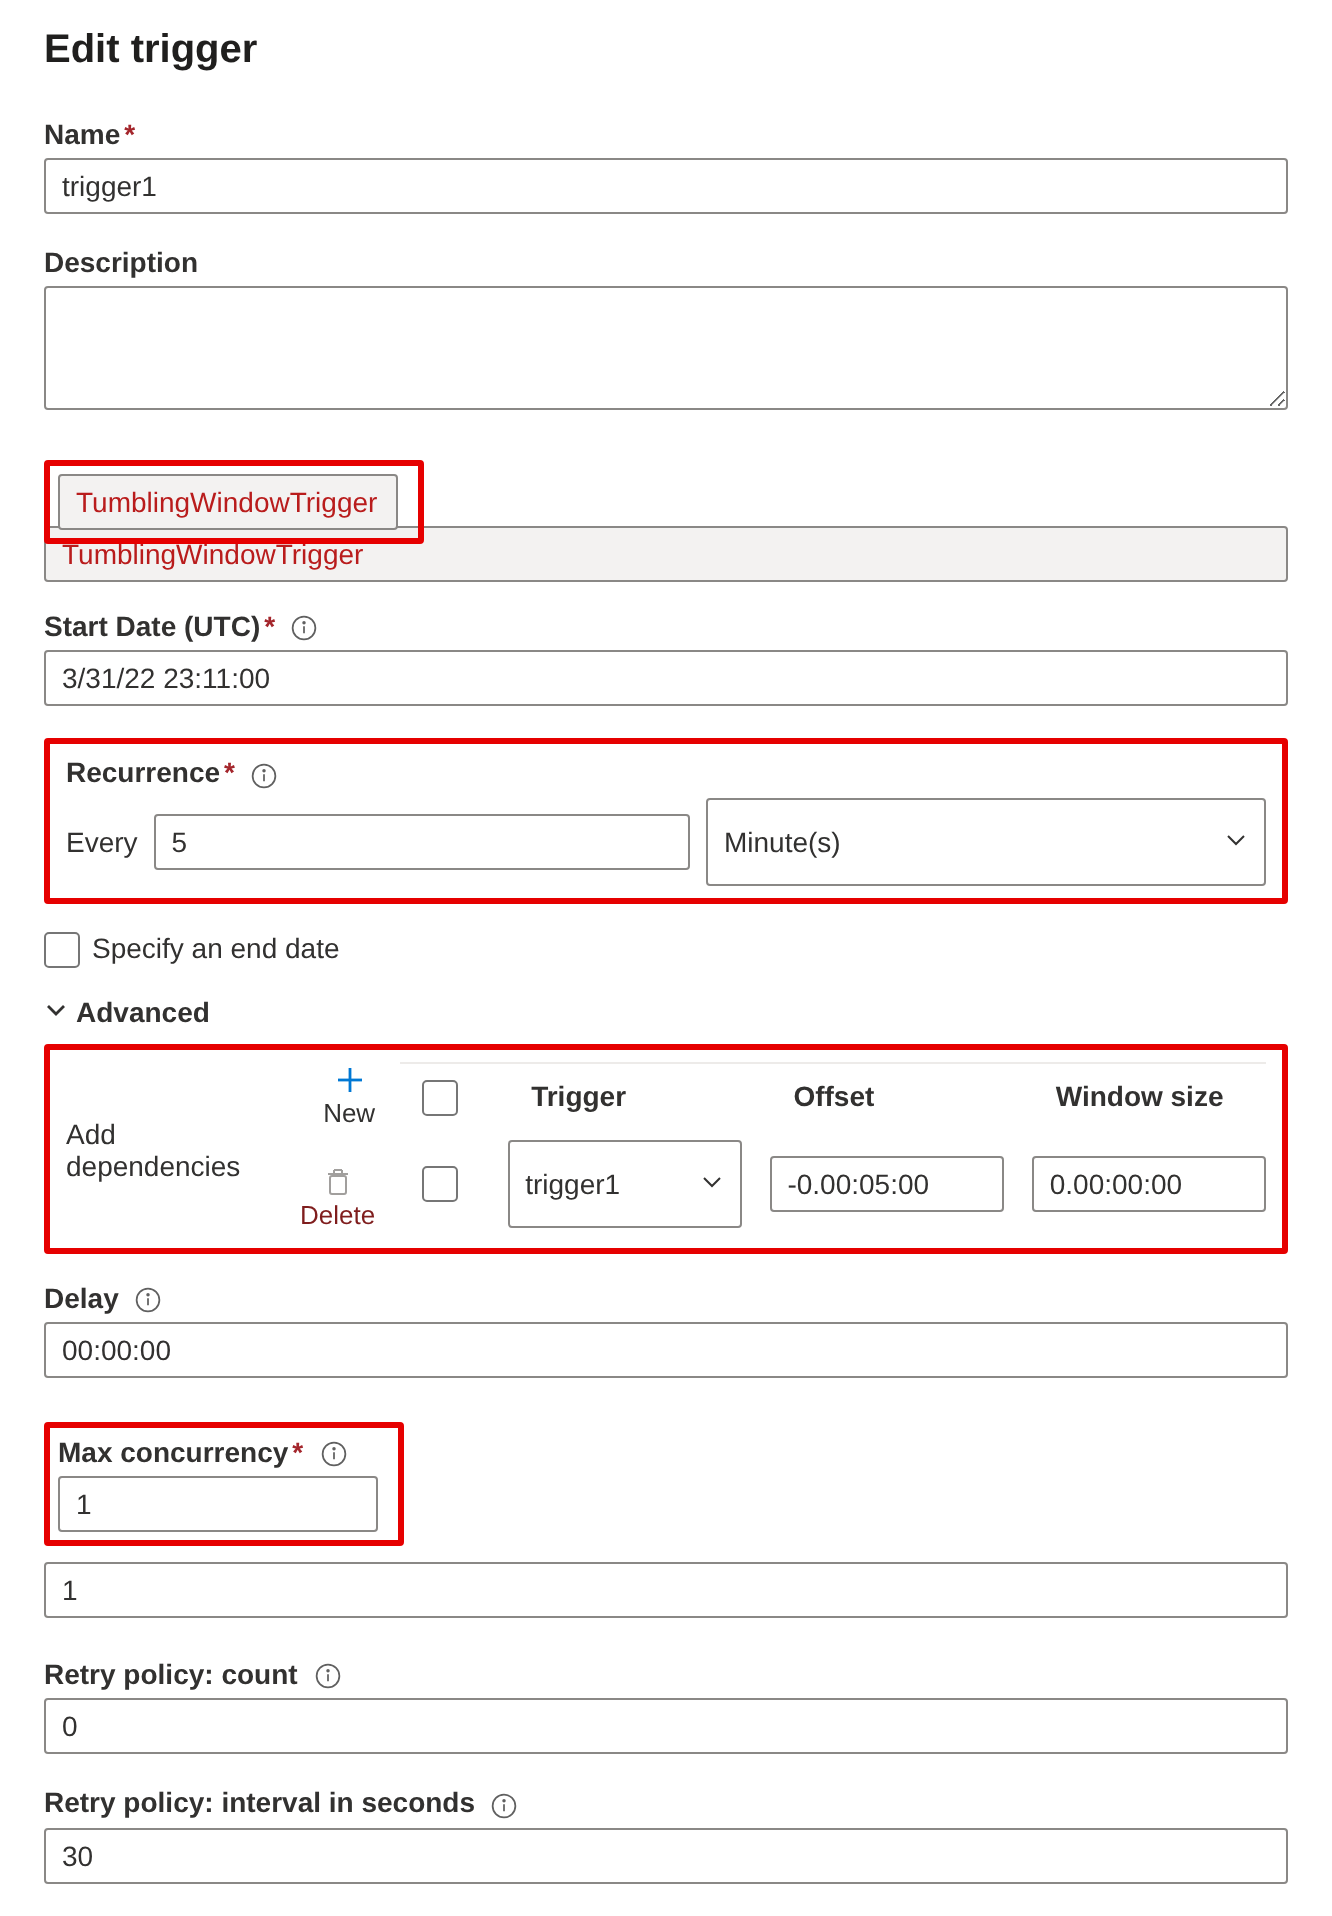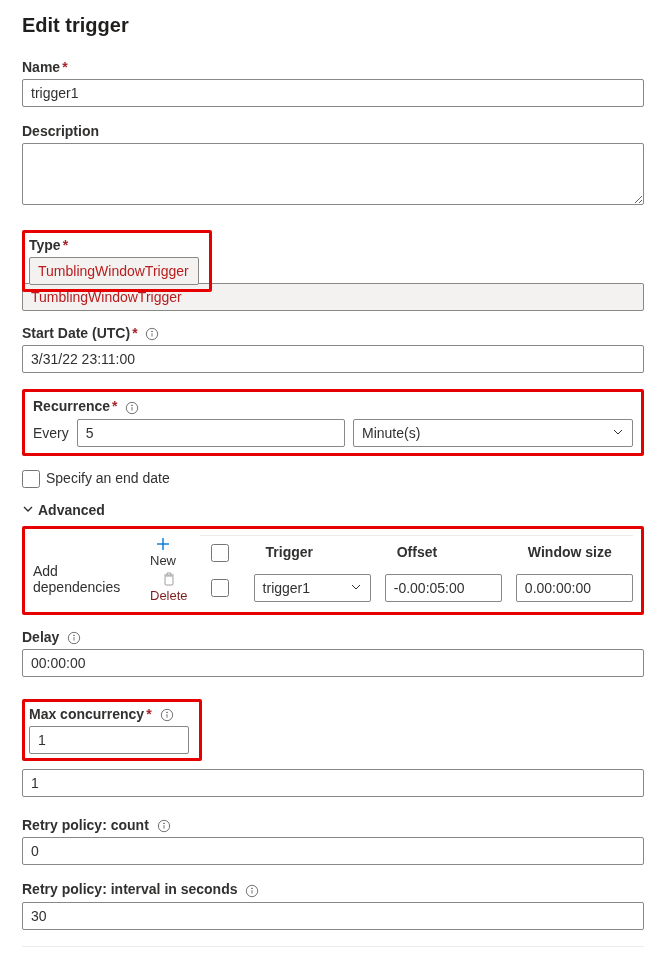--- a/index.html
+++ b/index.html
@@ -122,40 +122,40 @@
     }
     .select-like {
       display: flex;
       align-items: center;
       justify-content: space-between;
       border: 1px solid #8a8886;
       border-radius: 2px;
       padding: 5px 8px;
       background: #fff;
       cursor: pointer;
-      height: 28px;
+      height: 44px;
     }
     .select-like .caret svg { width:12px; height:12px; }
     
     .deps {
       display: flex;
       align-items: flex-start;
       gap: 12px;
     }
     .deps-left-label {
       width: 105px;
       font-size: 14px;
       font-weight: 400;
       padding-top: 28px;
     }
     .deps-actions {
       display: flex;
       flex-direction: column;
-      align-items: flex-start;
-      gap: 2px;
+      align-items: flex-end;
+      gap: 18px;
       padding-top: 0;
     }
     .deps-actions .act {
       display: flex;
       flex-direction: column;
       align-items: center;
       font-size: 13px;
       cursor: pointer;
     }
     .deps-actions .act.disabled {
@@ -218,23 +218,20 @@
   <input type="text" value="trigger1" style="">
 </div>
 
 <div class="field">
   <label class="field-label">Description</label>
   <textarea style=""></textarea>
 </div>
 
 <div style="margin-bottom:14px;">
   <div class="hl hl-narrow" style="margin-bottom:-3px; position:relative; z-index:1;">
-    <label class="field-label" style="margin-bottom:4px;">
-      <span>Type</span><span class="req">*</span>
-    </label>
     <div style="width:170px; display:inline-block;">
       <input type="text" disabled="" style="background: rgb(243, 242, 241);" value="TumblingWindowTrigger">
     </div>
   </div>
   <input type="text" disabled="" style="margin-top: -30px; width: 100%; position: relative; z-index: 0;" value="TumblingWindowTrigger">
 </div>
 
 <div class="field">
   <label class="field-label">
     <span>Start Date (UTC)</span><span class="req">*</span>

